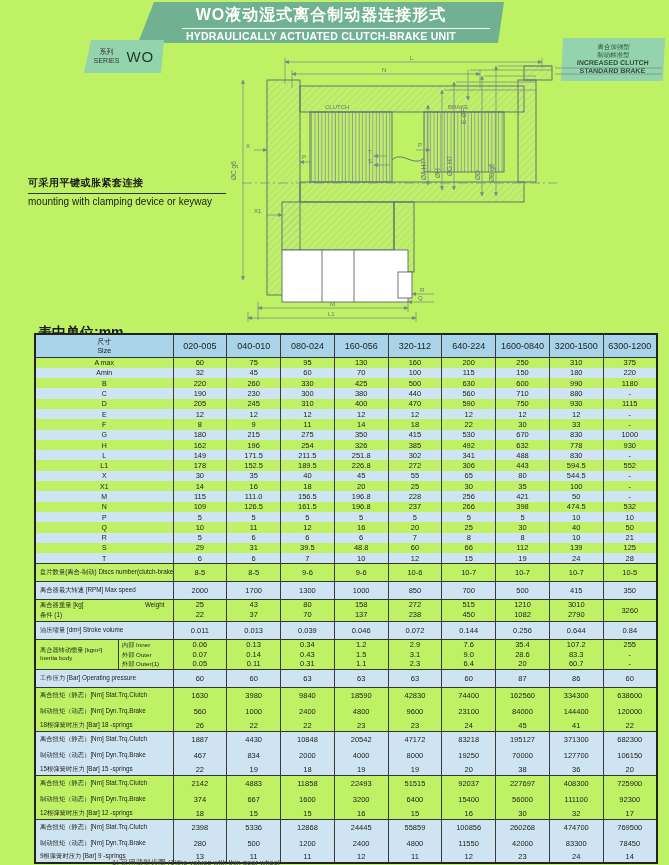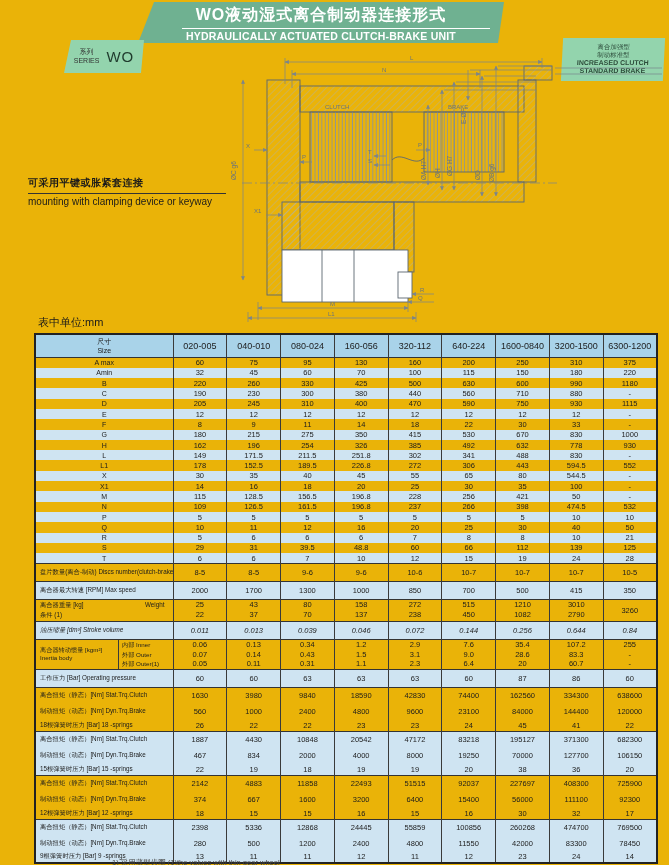--- a/index.html
+++ b/index.html
@@ -1,47 +1,47 @@
 <!DOCTYPE html>
 <html><head>
 <meta charset="utf-8">
 <style>
   html,body{margin:0;padding:0;background:#fff;}
-  .page{position:relative;width:669px;height:865px;overflow:hidden;background:#eab308;
+  .page{position:relative;width:669px;height:865px;overflow:hidden;background:#bef264;
         font-family:"Liberation Sans","DejaVu Sans",sans-serif;color:#222;}
 
   
   .banner{position:absolute;left:138px;top:2px;width:366px;height:41px;background:#6fb191;
           clip-path:polygon(16px 0,100% 0,calc(100% - 6px) 100%,0 100%);}
   .banner-title{color:#fff;font-size:16px;font-weight:bold;text-align:center;padding-top:3px;letter-spacing:1px;}
   .banner-rule{height:1px;background:#fff;margin:2px 14px 1px 44px;}
   .banner-sub{color:#fff;font-size:10.5px;font-weight:bold;text-align:center;letter-spacing:.2px;}
 
-  .series-box{position:absolute;left:64px;top:40px;width:80px;height:33px;background:#93d4ad;
+  .series-box{position:absolute;left:84px;top:40px;width:80px;height:33px;background:#93d4ad;
           clip-path:polygon(7px 0,100% 0,calc(100% - 3px) 100%,0 100%);
           display:flex;align-items:center;justify-content:center;gap:7px;}
   .series-cn{font-size:7px;color:#333;text-align:center;line-height:1.25;}
   .series-code{font-size:15px;color:#1f3b2d;letter-spacing:1px;}
 
   .variant-box{position:absolute;left:562px;top:38px;width:102px;height:43px;background:#93d4ad;
           transform:skewX(-3deg);display:flex;flex-direction:column;align-items:center;justify-content:center;line-height:1.2;}
   .variant-cn{font-size:6.5px;color:#2e4d3c;}
   .variant-en{font-size:7px;color:#2e4d3c;font-weight:bold;}
 
   
   .drawing{position:absolute;left:222px;top:50px;width:440px;height:285px;}
   .drawing text{font-family:"Liberation Sans","DejaVu Sans",sans-serif;fill:#6a747c;font-size:6px;}
   .drawing .dlabel{font-size:6.5px;}
 
   .mount-note{position:absolute;left:28px;top:176px;width:205px;}
   .mount-cn{font-size:10px;font-weight:bold;color:#1a1a1a;padding-bottom:3px;letter-spacing:.5px;}
   .mount-rule{border-top:1.5px solid #333;width:198px;}
   .mount-en{font-size:10px;color:#1a1a1a;padding-top:2px;}
 
-  .units-note{position:absolute;left:38px;top:315px;font-size:11px;font-weight:normal;color:#1a1a1a;}
+  .units-note{position:absolute;left:38px;top:324px;font-size:14px;font-weight:bold;color:#1a1a1a;}
 
   
   .table-wrap{position:absolute;left:34px;top:333px;}
   table{border-collapse:collapse;table-layout:fixed;width:622px;border:2px solid #222;}
   th,td{border-left:1px solid #3a3a3a;border-right:1px solid #3a3a3a;padding:0;text-align:center;
         overflow:hidden;white-space:nowrap;color:#1c1c1c;}
   thead th{background:#a9d3e9;border-bottom:1px solid #333;height:22px;font-weight:normal;}
   .col-head{font-size:9px;}
   .size-head div{font-size:7px;line-height:1.3;}
   tr.blue{background:#cfe4f2;}
@@ -377,21 +377,21 @@
             <td class="val">20</td>
             <td class="val">25</td>
             <td class="val">30</td>
             <td class="val">35</td>
             <td class="val">100</td>
             <td class="val">-</td>
           </tr>
           <tr class="blue" style="height: 10.3px;">
             <td class="lab-dim">M</td>
             <td class="val">115</td>
-            <td class="val">128.5</td>
+            <td class="val">111.0</td>
             <td class="val">156.5</td>
             <td class="val">196.8</td>
             <td class="val">228</td>
             <td class="val">256</td>
             <td class="val">421</td>
             <td class="val">50</td>
             <td class="val">-</td>
           </tr>
           <tr style="height: 10.3px;">
             <td class="lab-dim">N</td>
@@ -542,21 +542,21 @@
               </div>
             </td>
             <td class="val">
               <div class="stack2">
                 <div>3010</div>
                 <div>2790</div>
               </div>
             </td>
             <td class="val">3260</td>
           </tr>
-          <tr class="blue hl" style="height: 18px; font-style: italic;">
+          <tr class="blue hl" style="height: 18px;">
             <td class="lab-sec">油压缩量 [dm³] Stroke volume</td>
             <td class="val">0.011</td>
             <td class="val">0.013</td>
             <td class="val">0.039</td>
             <td class="val">0.046</td>
             <td class="val">0.072</td>
             <td class="val">0.144</td>
             <td class="val">0.256</td>
             <td class="val">0.644</td>
             <td class="val">0.84</td>

